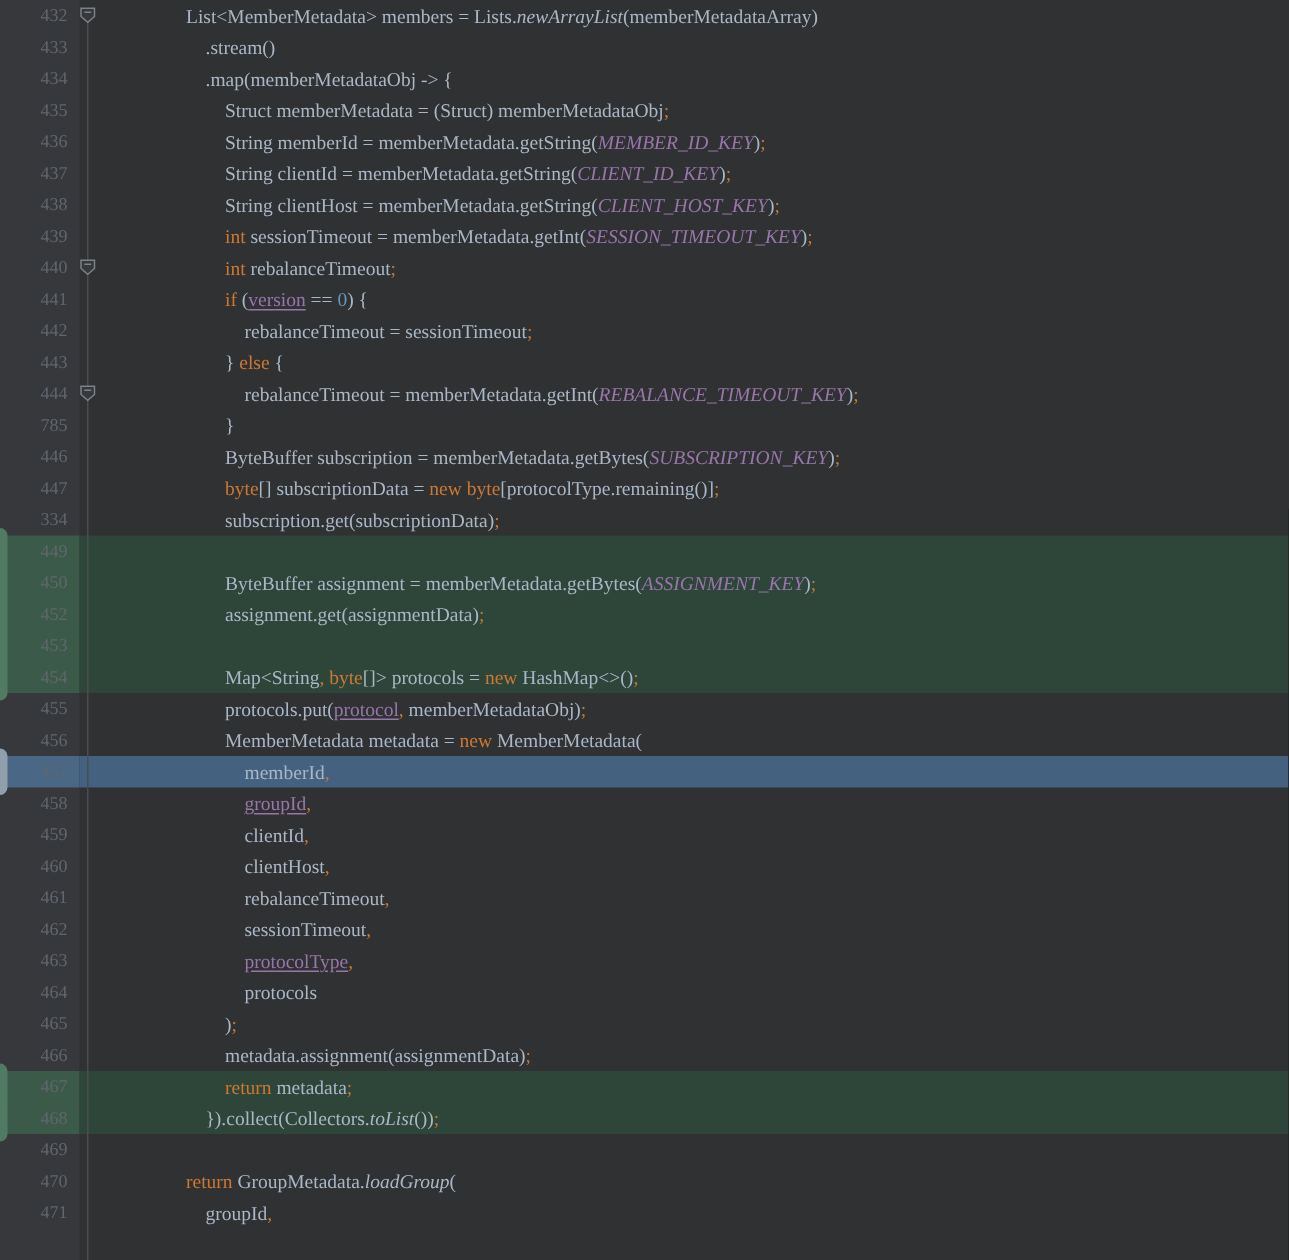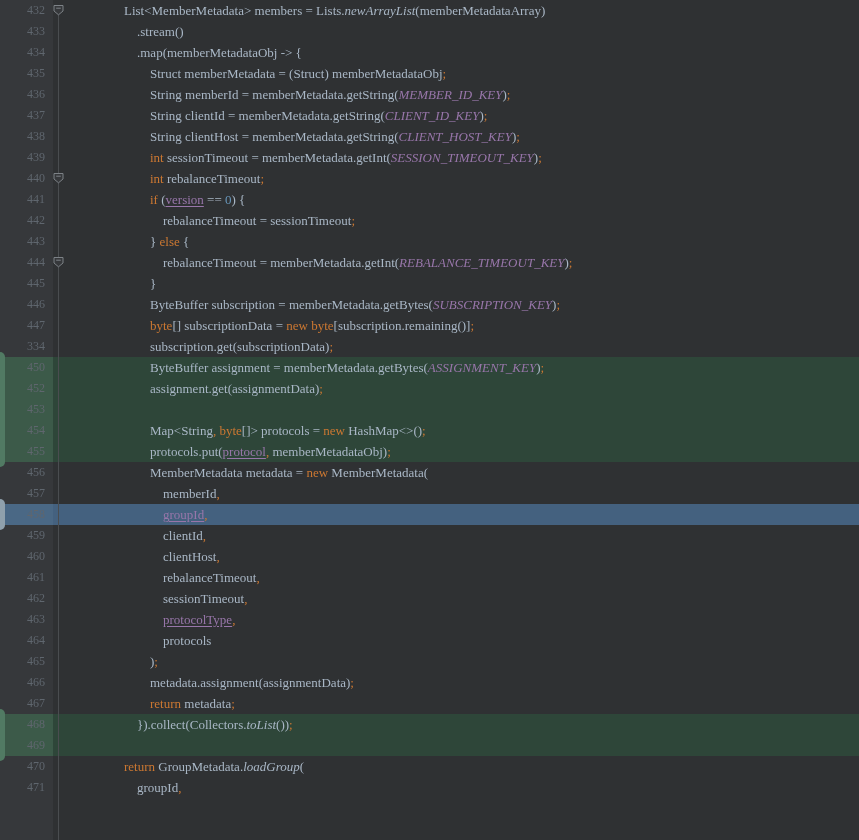--- a/index.html
+++ b/index.html
@@ -137,34 +137,38 @@
       </div>
       <div class="row">
         <div class="gutter-cell">443</div>
         <div class="code-cell"><span class="tok-d">                } </span><span class="tok-k">else</span><span class="tok-d"> {</span></div>
       </div>
       <div class="row">
         <div class="gutter-cell">444</div>
         <div class="code-cell"><span class="tok-d">                    rebalanceTimeout = memberMetadata.getInt(</span><span class="tok-c">REBALANCE_TIMEOUT_KEY</span><span class="tok-d">)</span><span class="tok-k">;</span></div>
       </div>
       <div class="row">
-        <div class="gutter-cell">445</div>
+        <div class="gutter-cell">785</div>
         <div class="code-cell"><span class="tok-d">                }</span></div>
       </div>
       <div class="row">
         <div class="gutter-cell">446</div>
         <div class="code-cell"><span class="tok-d">                ByteBuffer subscription = memberMetadata.getBytes(</span><span class="tok-c">SUBSCRIPTION_KEY</span><span class="tok-d">)</span><span class="tok-k">;</span></div>
       </div>
       <div class="row">
         <div class="gutter-cell">447</div>
-        <div class="code-cell"><span class="tok-d">                </span><span class="tok-k">byte</span><span class="tok-d">[] subscriptionData = </span><span class="tok-k">new</span><span class="tok-d"> </span><span class="tok-k">byte</span><span class="tok-d">[subscription.remaining()]</span><span class="tok-k">;</span></div>
+        <div class="code-cell"><span class="tok-d">                </span><span class="tok-k">byte</span><span class="tok-d">[] subscriptionData = </span><span class="tok-k">new</span><span class="tok-d"> </span><span class="tok-k">byte</span><span class="tok-d">[protocolType.remaining()]</span><span class="tok-k">;</span></div>
       </div>
       <div class="row">
         <div class="gutter-cell">334</div>
         <div class="code-cell"><span class="tok-d">                subscription.get(subscriptionData)</span><span class="tok-k">;</span></div>
+      </div>
+      <div class="row">
+        <div class="gutter-cell">449</div>
+        <div class="code-cell"></div>
       </div>
       <div class="row">
         <div class="gutter-cell">450</div>
         <div class="code-cell"><span class="tok-d">                ByteBuffer assignment = memberMetadata.getBytes(</span><span class="tok-c">ASSIGNMENT_KEY</span><span class="tok-d">)</span><span class="tok-k">;</span></div>
       </div>
       <div class="row">
         <div class="gutter-cell">452</div>
         <div class="code-cell"><span class="tok-d">                assignment.get(assignmentData)</span><span class="tok-k">;</span></div>
       </div>
       <div class="row">

